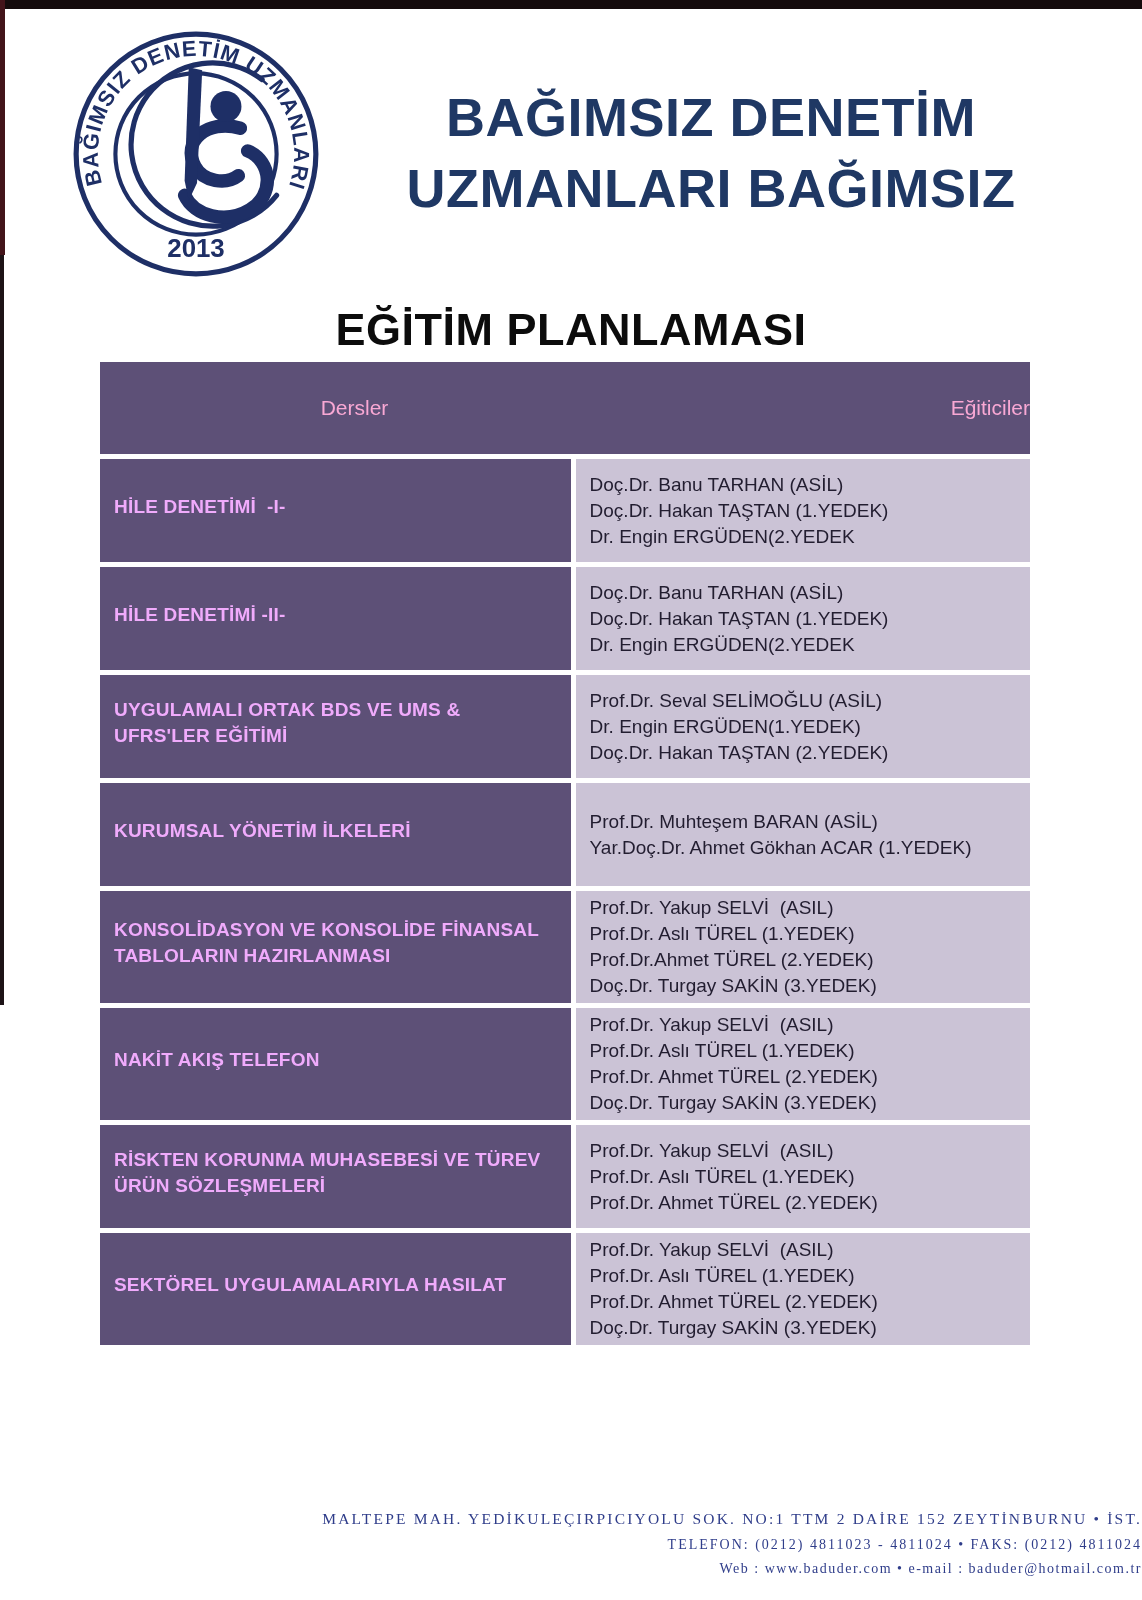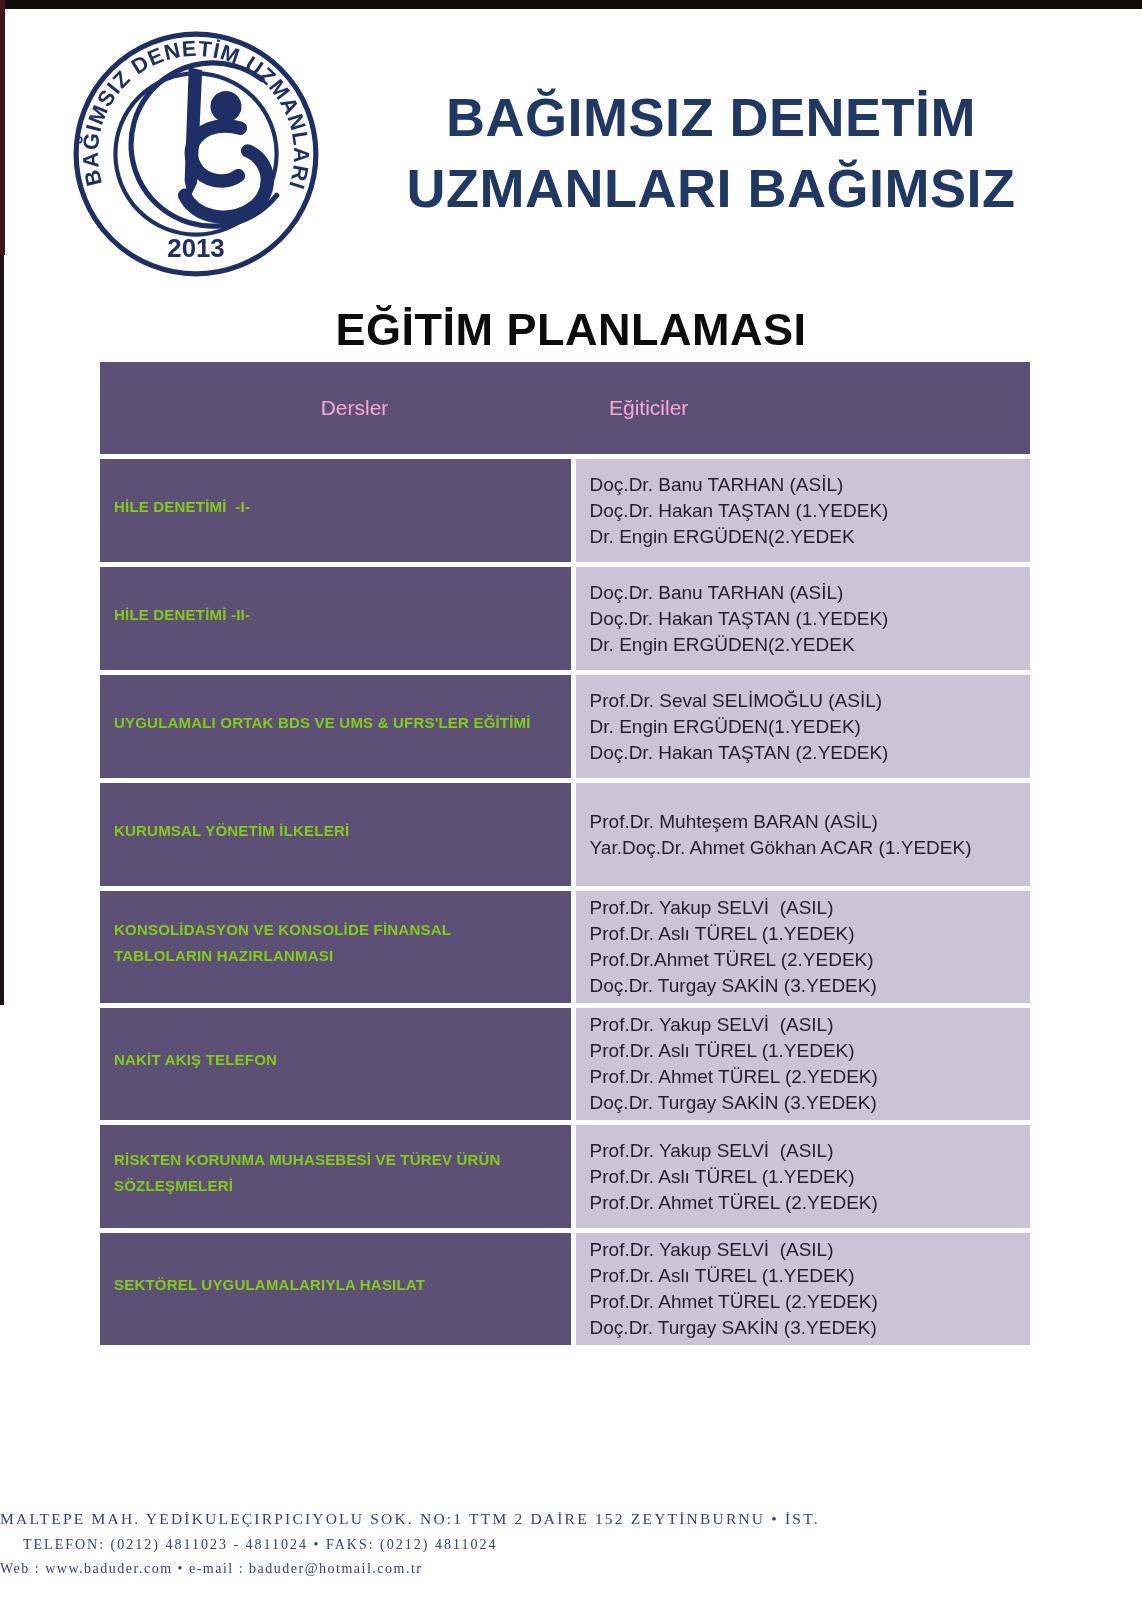--- a/index.html
+++ b/index.html
@@ -14,33 +14,33 @@
   .logo-wrap{width:248px;height:248px;flex:0 0 auto;}
   .org-title{flex:1;text-align:center;margin-top:52px;color:#1f3864;font-weight:bold;
              font-size:54px;line-height:71px;letter-spacing:0.5px;}
   
   .page-title{text-align:center;margin-top:26px;font-size:45px;font-weight:bold;color:#0c0c0c;
               letter-spacing:0.5px;}
   
   .table{width:930px;margin:6px 0 0 100px;}
   .t-header{height:92px;background:#5d5077;display:flex;align-items:center;margin-bottom:5px;}
   .t-header .h-left{width:509px;text-align:center;}
-  .t-header .h-right{width:421px;text-align:left;}
+  .t-header .h-right{width:421px;text-align:right;}
   .t-header span{color:#f9a8d4;font-weight:normal;font-size:21px;}
   .t-row{display:flex;margin-bottom:5px;}
-  .course-cell{width:509px;margin-right:5px;background:#5d5077;color:#84cc16;display:flex;
+  .course-cell{width:509px;margin-right:5px;background:#5d5077;color:#f0abfc;display:flex;
                align-items:center;padding:0 26px 8px 14px;box-sizing:border-box;
-               font-weight:bold;font-size:15px;line-height:26px;min-height:103px;
+               font-weight:bold;font-size:19px;line-height:26px;min-height:103px;
                white-space:pre-wrap;letter-spacing:0.2px;}
   .trainers-cell{width:493px;background:#cbc3d6;color:#221d30;display:flex;flex-direction:column;
                  justify-content:center;padding:4px 8px 4px 14px;box-sizing:border-box;
                  font-size:19px;line-height:26px;min-height:103px;}
   .trainer-line{white-space:pre-wrap;}
   
-  .footer{position:absolute;top:1510px;left:0;width:1142px;text-align:left;
+  .footer{position:absolute;top:1510px;left:0;width:1142px;text-align:right;
           font-family:"Liberation Serif",serif;color:#2f3d8a;}
   .f1{font-size:15.5px;letter-spacing:2.2px;}
   .f2{margin-top:9px;font-size:14px;letter-spacing:2px;margin-left:23px;}
   .f3{margin-top:8px;font-size:14px;letter-spacing:1.5px;}
 </style>
 </head>
 <body>
 
 <div class="page">
 

